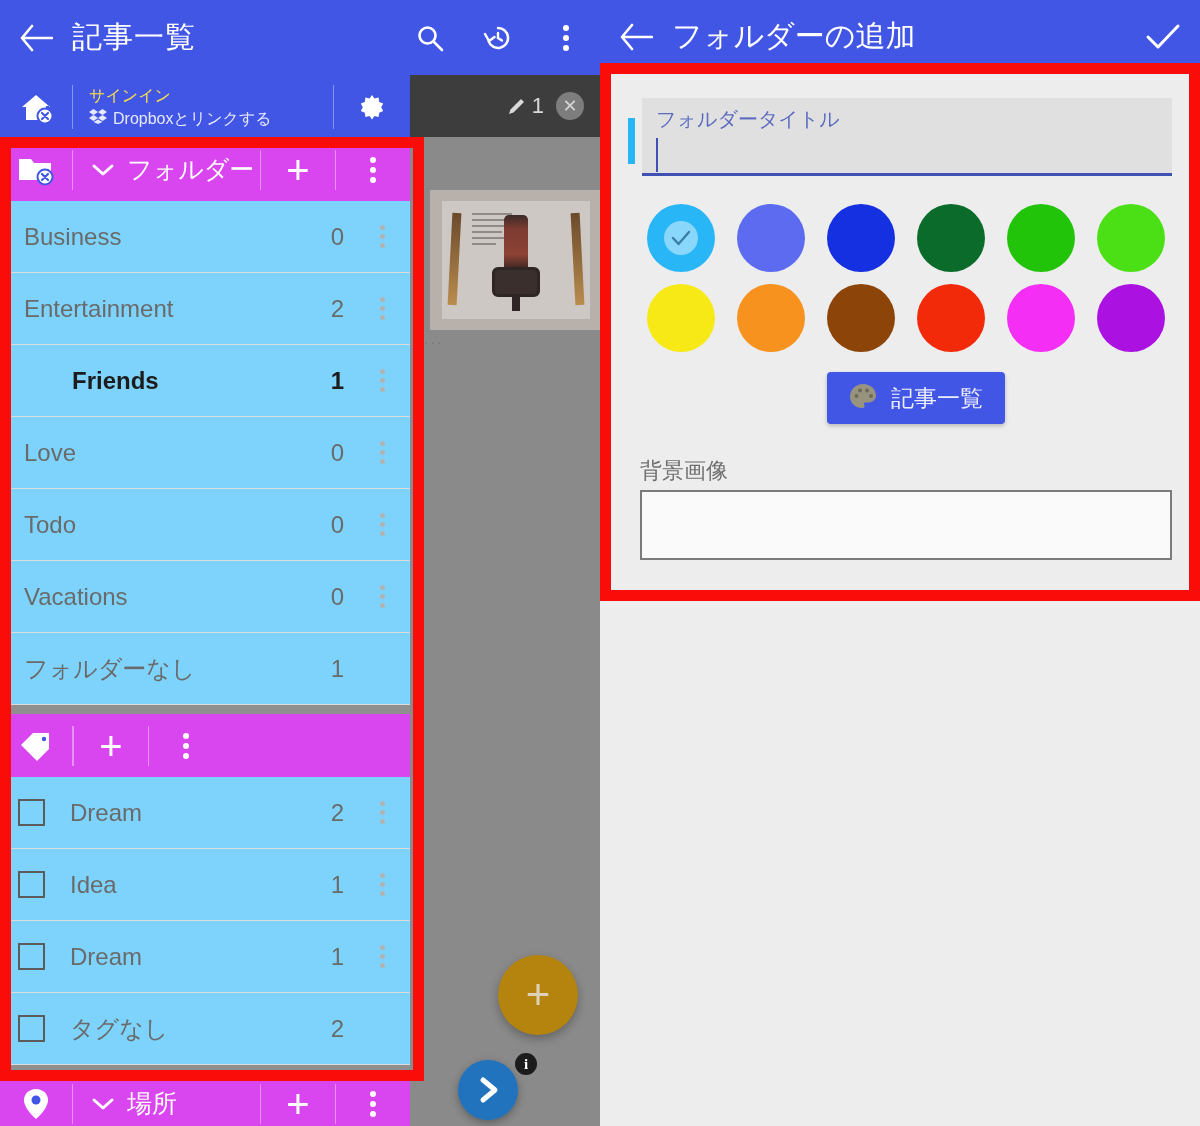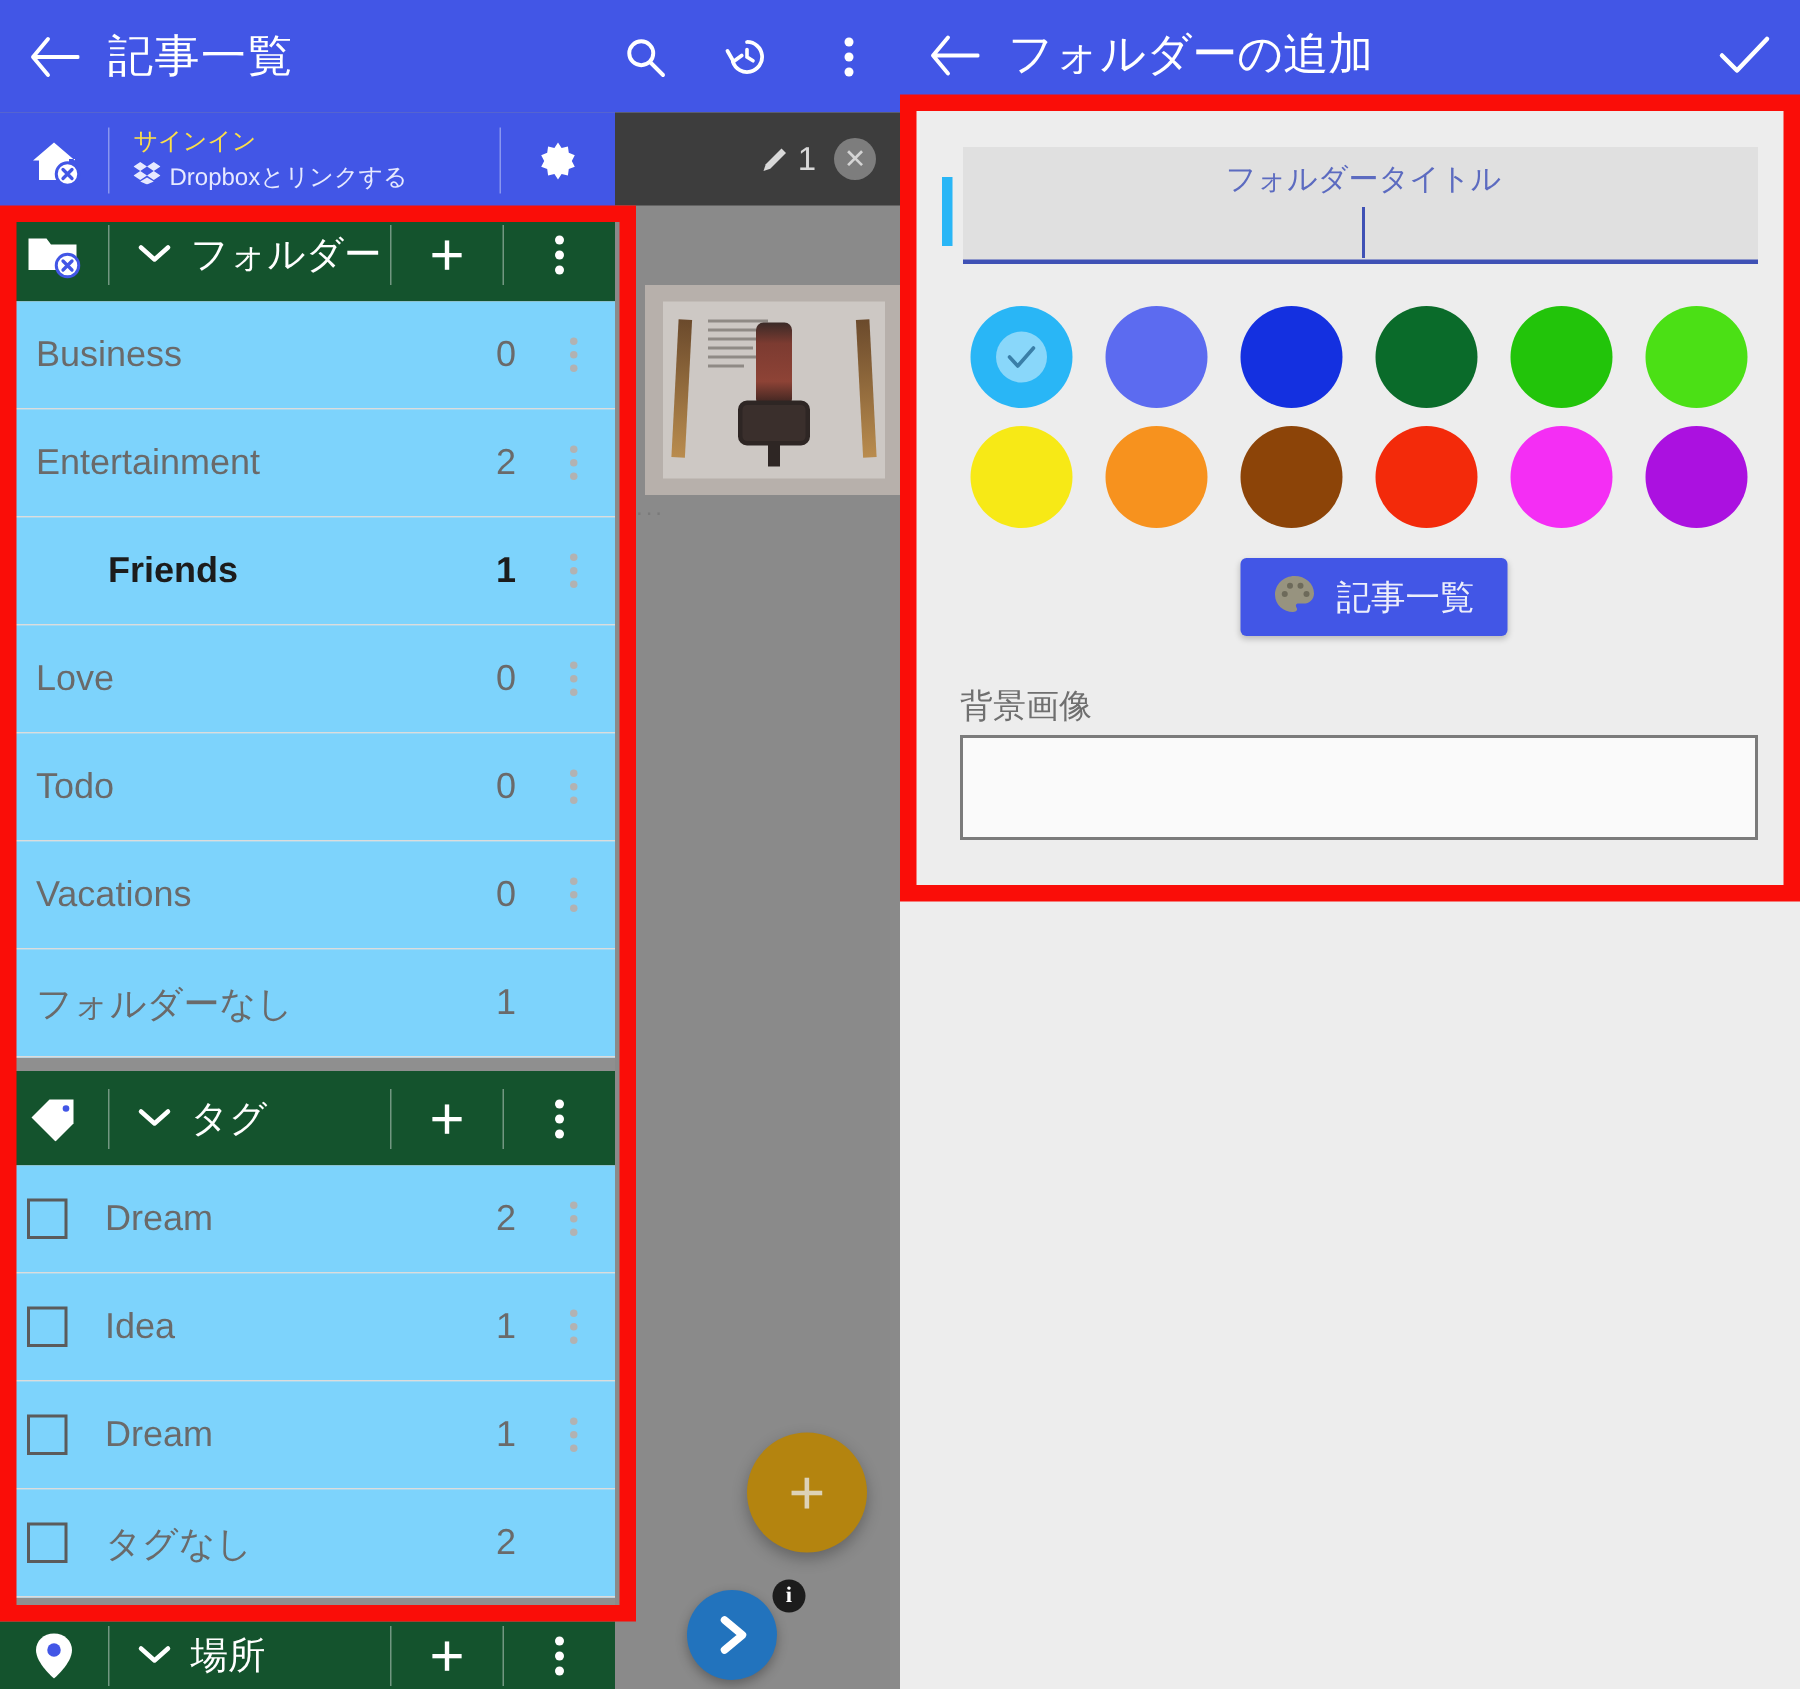--- a/index.html
+++ b/index.html
@@ -28,21 +28,21 @@
   }
   .signin-home { width: 72px; display: flex; align-items: center; justify-content: center; }
   .vdiv { width: 1px; height: 44px; background: rgba(255,255,255,.38); }
   .signin-texts { flex: 1; padding-left: 16px; }
   .signin-main { color: #fde047; font-size: 16px; line-height: 24px; }
   .signin-sub { color: #e6e9ff; font-size: 16px; line-height: 22px; display: flex; align-items: center; gap: 6px; }
   .signin-gear { width: 76px; display: flex; align-items: center; justify-content: center; }
 
   .section-header {
     position: absolute; left: 0; width: 410px; height: 63px;
-    background: #14532d; display: flex; align-items: center;
+    background: #d946ef; display: flex; align-items: center;
   }
   .sh-icon { width: 72px; display: flex; align-items: center; justify-content: center; }
   .sh-label { flex: 1; display: flex; align-items: center; gap: 12px; padding-left: 18px; color: #fff; font-size: 25px; }
   .sh-plus { width: 74px; display: flex; align-items: center; justify-content: center; color: #fff; font-size: 40px; font-weight: 300; line-height: 1; }
   .sh-dots { width: 74px; display: flex; align-items: center; justify-content: center; }
 
   .list { position: absolute; left: 0; width: 410px; background: #ececec; }
   .row {
     position: relative; height: 72px; display: flex; align-items: center;
     border-bottom: 1px solid #dcdcdc; background: #7dd3fc;
@@ -81,21 +81,21 @@
   .fab-next { position: absolute; left: 458px; top: 1060px; width: 60px; height: 60px; border-radius: 50%; background: #2273bd; display: flex; align-items: center; justify-content: center; box-shadow: 0 3px 8px rgba(0,0,0,.3); }
   .info-badge { position: absolute; left: 515px; top: 1053px; width: 22px; height: 22px; border-radius: 50%; background: #1c1c1c; color: #fff; font-size: 15px; font-weight: 700; display: flex; align-items: center; justify-content: center; font-family: "Liberation Serif", serif; }
 
   
   .right-pane { position: absolute; left: 600px; top: 0; width: 600px; height: 1126px; background: #ededed; }
   .rtoolbar { position: absolute; left: 0; top: 0; width: 600px; height: 73px; background: #4256e6; display: flex; align-items: center; }
   .rtb-title { color: #fff; font-size: 30px; flex: 1; }
   .rtb-check { width: 74px; display: flex; align-items: center; justify-content: center; }
 
   .dialog { position: absolute; left: 12px; top: 76px; width: 576px; height: 510px; background: #ededed; }
-  .title-field-wrap { position: absolute; left: 16px; top: 22px; width: 544px; height: 84px; text-align: center; }
+  .title-field-wrap { position: absolute; left: 16px; top: 22px; width: 544px; height: 84px; }
   .title-accent { position: absolute; left: 0; top: 20px; width: 7px; height: 46px; background: #29b6f6; }
   .title-box { position: absolute; left: 14px; top: 0; width: 530px; height: 78px; background: #e0e0e0; border-bottom: 3px solid #3f51b5; padding: 8px 10px 0 14px; }
   .title-placeholder { color: #5c6bc0; font-size: 20px; }
   .caret { display: inline-block; width: 2px; height: 34px; background: #3f51b5; margin-top: 5px; animation: none; }
 
   .swatch-grid { position: absolute; left: 24px; top: 128px; width: 540px; display: grid; grid-template-columns: repeat(6, 1fr); row-gap: 12px; }
   .swatch { width: 68px; height: 68px; border-radius: 50%; justify-self: center; display: flex; align-items: center; justify-content: center; }
   .swatch .tick { width: 34px; height: 34px; border-radius: 50%; background: rgba(255,255,255,.45); display: flex; align-items: center; justify-content: center; }
 
   .pick-btn { position: absolute; left: 215px; top: 296px; width: 178px; height: 52px; background: #4256e6; border-radius: 4px; display: flex; align-items: center; justify-content: center; gap: 14px; box-shadow: 0 2px 4px rgba(0,0,0,.22); }
@@ -319,28 +319,20 @@
       </div>
 
     <div class="section-header" style="top:714px">
       <div class="sh-icon">
         <svg width="34" height="30" viewBox="0 0 34 30">
             <path d="M2 14 L14 2 h16 v16 L18 30 Z" fill="#fff"></path>
             <circle cx="25" cy="8" r="2.2" fill="#4256e6"></circle>
           </svg>
       </div>
       <div class="vline"></div>
-      <div class="sh-label">
-        <span>
-          <svg width="24" height="16" viewBox="0 0 24 16">
-              <path d="M3 4 L12 12 L21 4" stroke="#fff" stroke-width="3" fill="none" stroke-linecap="round" stroke-linejoin="round"></path>
-            </svg>
-        </span>
-        <span>タグ</span>
-      </div>
       <div class="vline"></div>
       <div class="sh-plus">+</div>
       <div class="vline"></div>
       <div class="sh-dots">
           <div class="dots3 white">
             <i></i>
             <i></i>
             <i></i>
           </div>
         </div>

